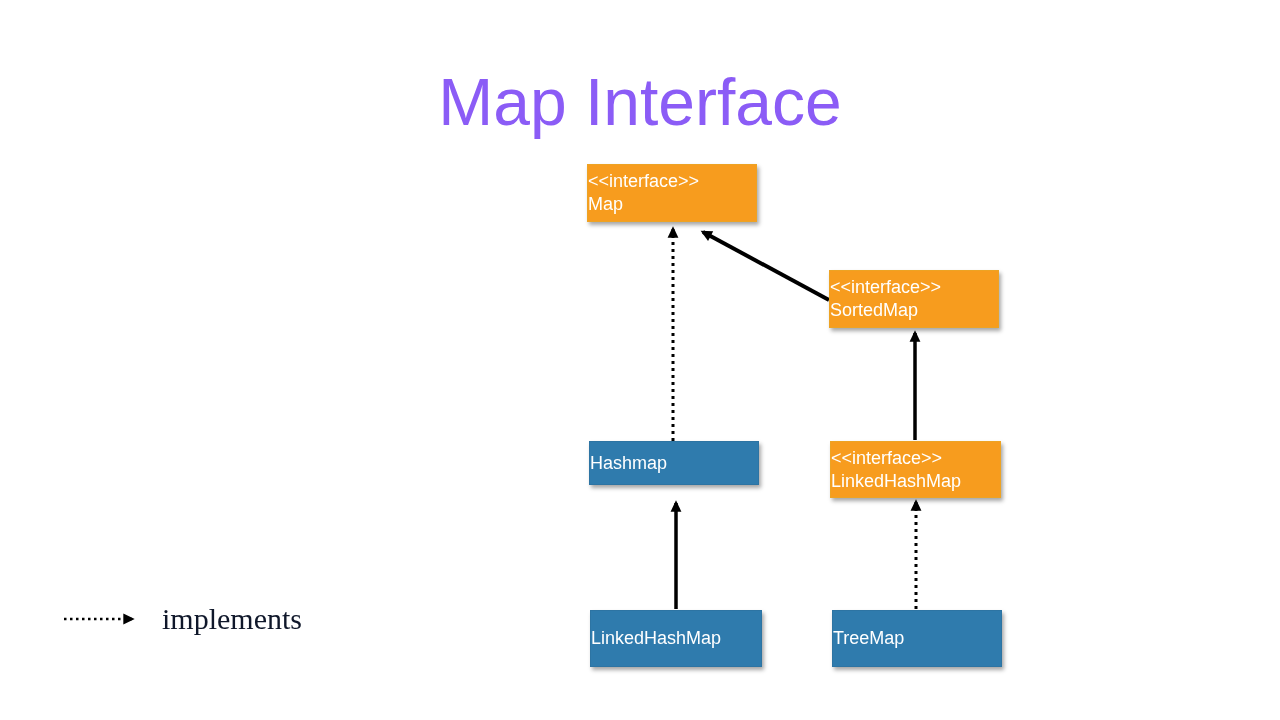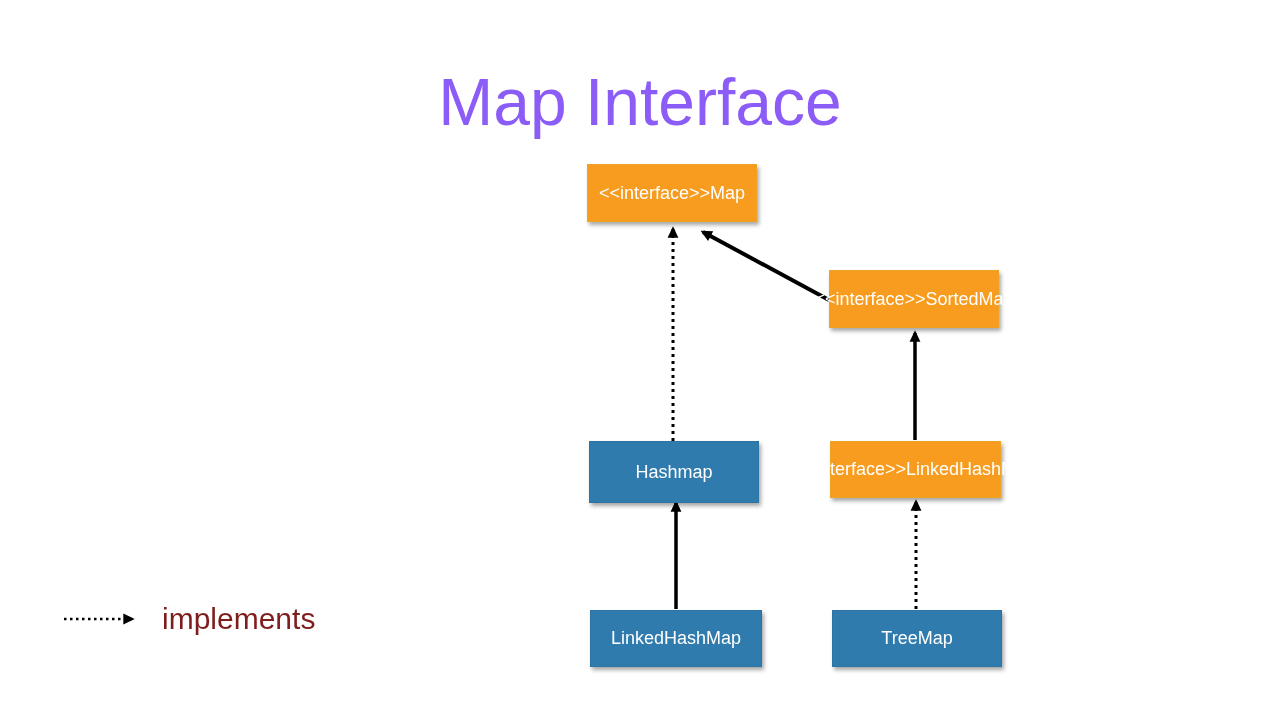--- a/index.html
+++ b/index.html
@@ -33,22 +33,22 @@
     position: absolute;
     left: 0;
     top: 0;
     width: 1280px;
     height: 720px;
     pointer-events: none;
   }
   .node {
     position: absolute;
     display: flex;
-    flex-direction: row;
-    align-items: center;
+    flex-direction: column;
+    align-items: flex-start;
     justify-content: center;
     color: #ffffff;
     text-align: center;
     font-size: 18px;
     line-height: 23px;
     box-shadow: 2px 3px 4px rgba(0,0,0,0.35);
     box-sizing: border-box;
   }
   .node.interface { background: #F79C1E; border: 1px solid #eda324; }
   .node.class     { background: #2F7BAD; border: 1px solid #2d74a3; }
@@ -58,22 +58,23 @@
     top: 598px;
   }
   .legend-row {
     display: flex;
     align-items: center;
     height: 41px;
   }
   .legend-row svg { display: block; margin-right: 18px; }
   .legend-label {
     font-size: 30px;
-    color: #7f1d1d;
+    color: #0f172a;
     line-height: 1;
+    font-family: Liberation Serif, serif;
   }
 </style>
 </head>
 <body>
 
 <div class="stage">
 
   <div class="title">Map Interface</div>
 
   <svg class="edges-layer" width="1280" height="720" viewBox="0 0 1280 720">
@@ -97,21 +98,21 @@
   <div class="node interface" style="left:587px; top:164px; width:170px; height:58px;">
     <div>&lt;&lt;interface&gt;&gt;</div>
     <div>Map</div>
   </div>
 
   <div class="node interface" style="left:829px; top:270px; width:170px; height:58px;">
     <div>&lt;&lt;interface&gt;&gt;</div>
     <div>SortedMap</div>
   </div>
 
-  <div class="node class" style="left:589px; top:441px; width:170px; height:62px;">
+  <div class="node class" style="left:589px; top:441px; width:170px; height:44px;">
     <div>Hashmap</div>
   </div>
 
   <div class="node interface" style="left:830px; top:441px; width:171px; height:57px;">
     <div>&lt;&lt;interface&gt;&gt;</div>
     <div>LinkedHashMap</div>
   </div>
 
   <div class="node class" style="left:832px; top:610px; width:170px; height:57px;">
     <div>TreeMap</div>

